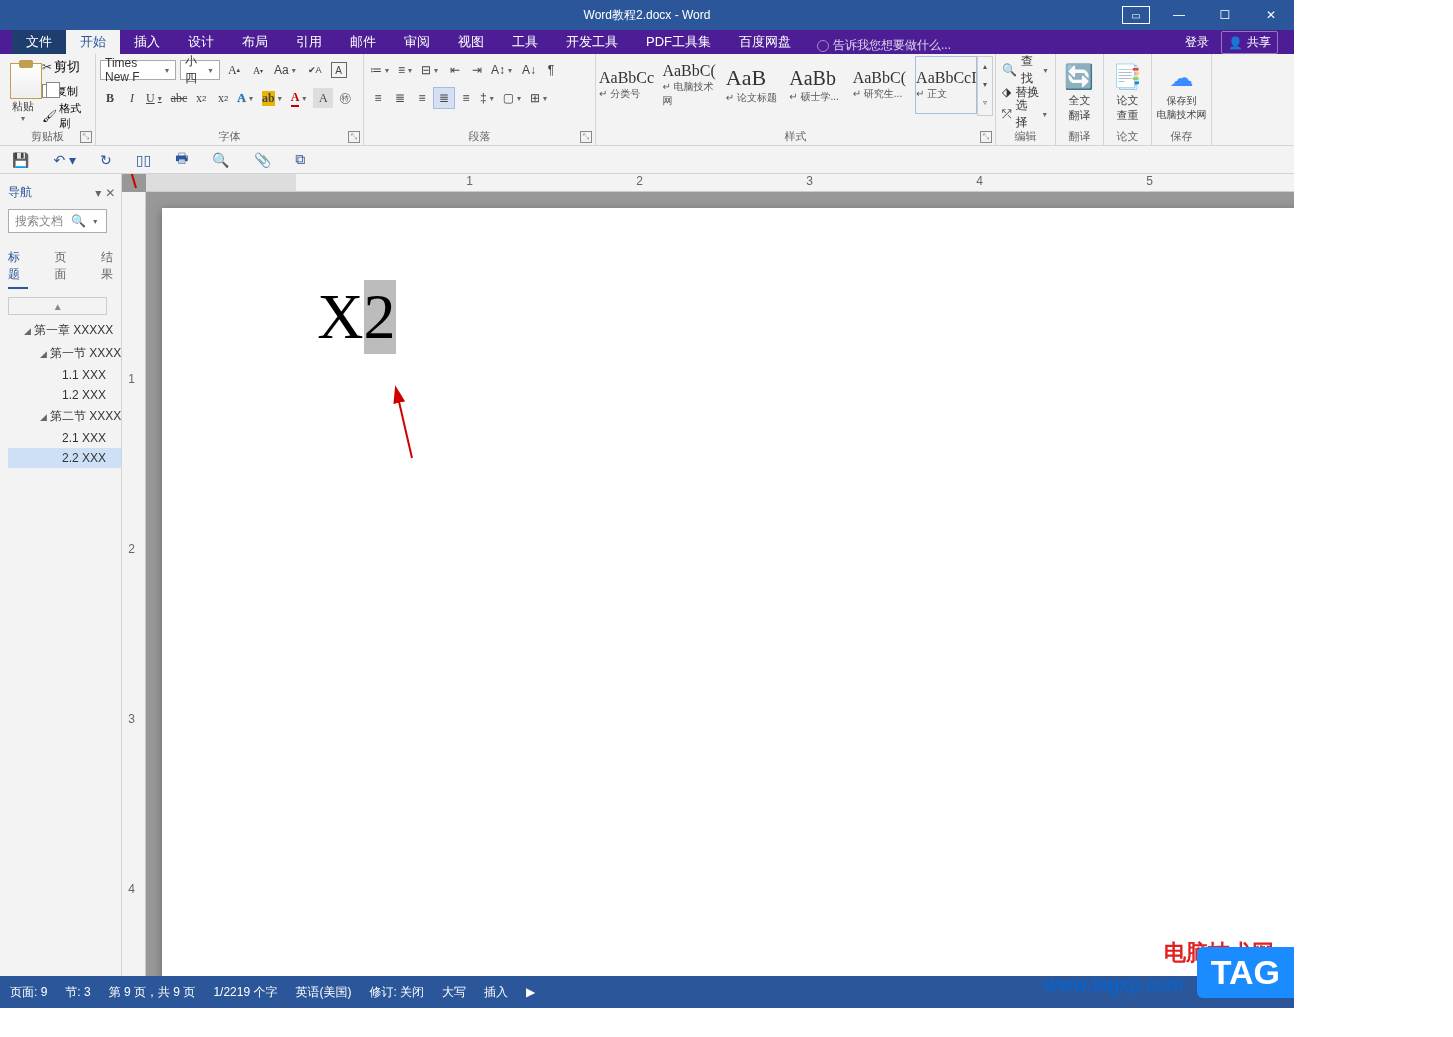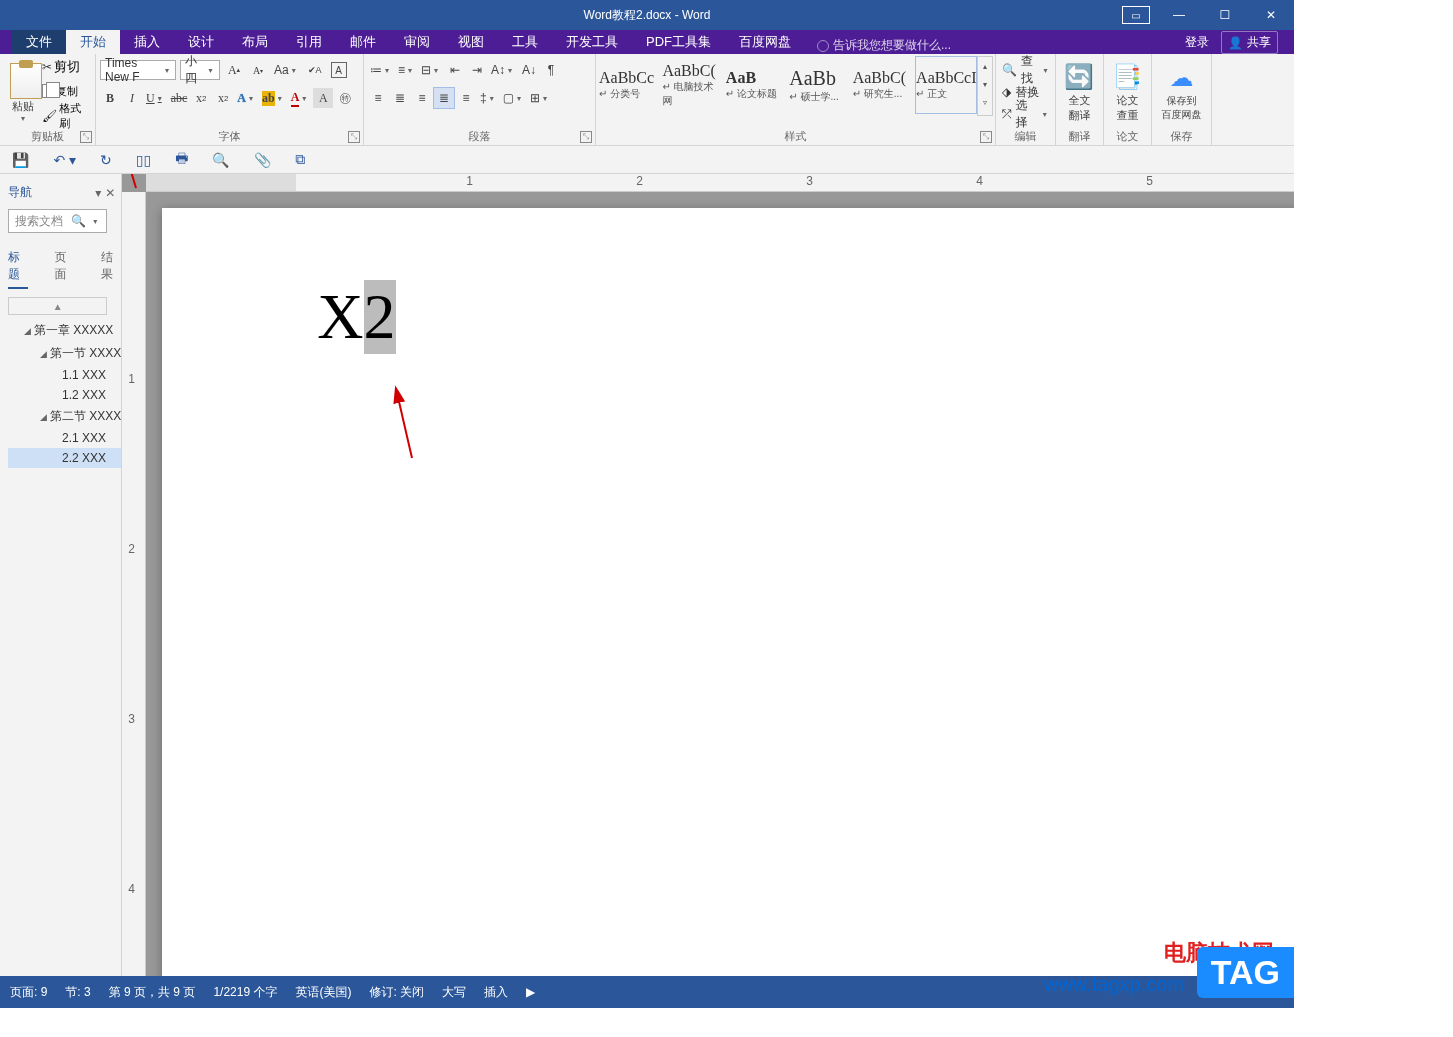--- a/index.html
+++ b/index.html
@@ -244,21 +244,21 @@
         <div class="style-gallery">
           <div class="style-item">
               <span class="style-prev">AaBbCc</span>
               <span class="style-name">↵ 分类号</span>
             </div>
           <div class="style-item">
               <span class="style-prev">AaBbC(</span>
               <span class="style-name">↵ 电脑技术网</span>
             </div>
           <div class="style-item">
-              <span class="style-prev" style="font-size:16px;font-weight:bold">AaB</span>
+              <span class="style-prev" style="font-size:22px;font-weight:normal">AaB</span>
               <span class="style-name">↵ 论文标题</span>
             </div>
           <div class="style-item">
               <span class="style-prev" style="font-size:20px">AaBb</span>
               <span class="style-name">↵ 硕士学...</span>
             </div>
           <div class="style-item">
               <span class="style-prev">AaBbC(</span>
               <span class="style-name">↵ 研究生...</span>
             </div>
@@ -312,21 +312,21 @@
         <span style="text-align:center;white-space:pre;font-size:11px">论文
 查重</span>
       </div>
       <div class="group-title">论文</div>
     </div>
 
     <div class="group save" style="width:60px">
       <div class="bigbtn">
         <div class="bigico" style="color:#3b8cff">☁</div>
         <span style="text-align:center;white-space:pre;font-size:10px">保存到
-百度网盘</span>
+电脑技术网</span>
       </div>
       <div class="group-title">保存</div>
     </div>
     <div class="collapse-btn">⌃</div>
   </div>
 
   <div class="qat">
     <span class="q">💾</span>
     <span class="q">↶ ▾</span>
     <span class="q">↻</span>

